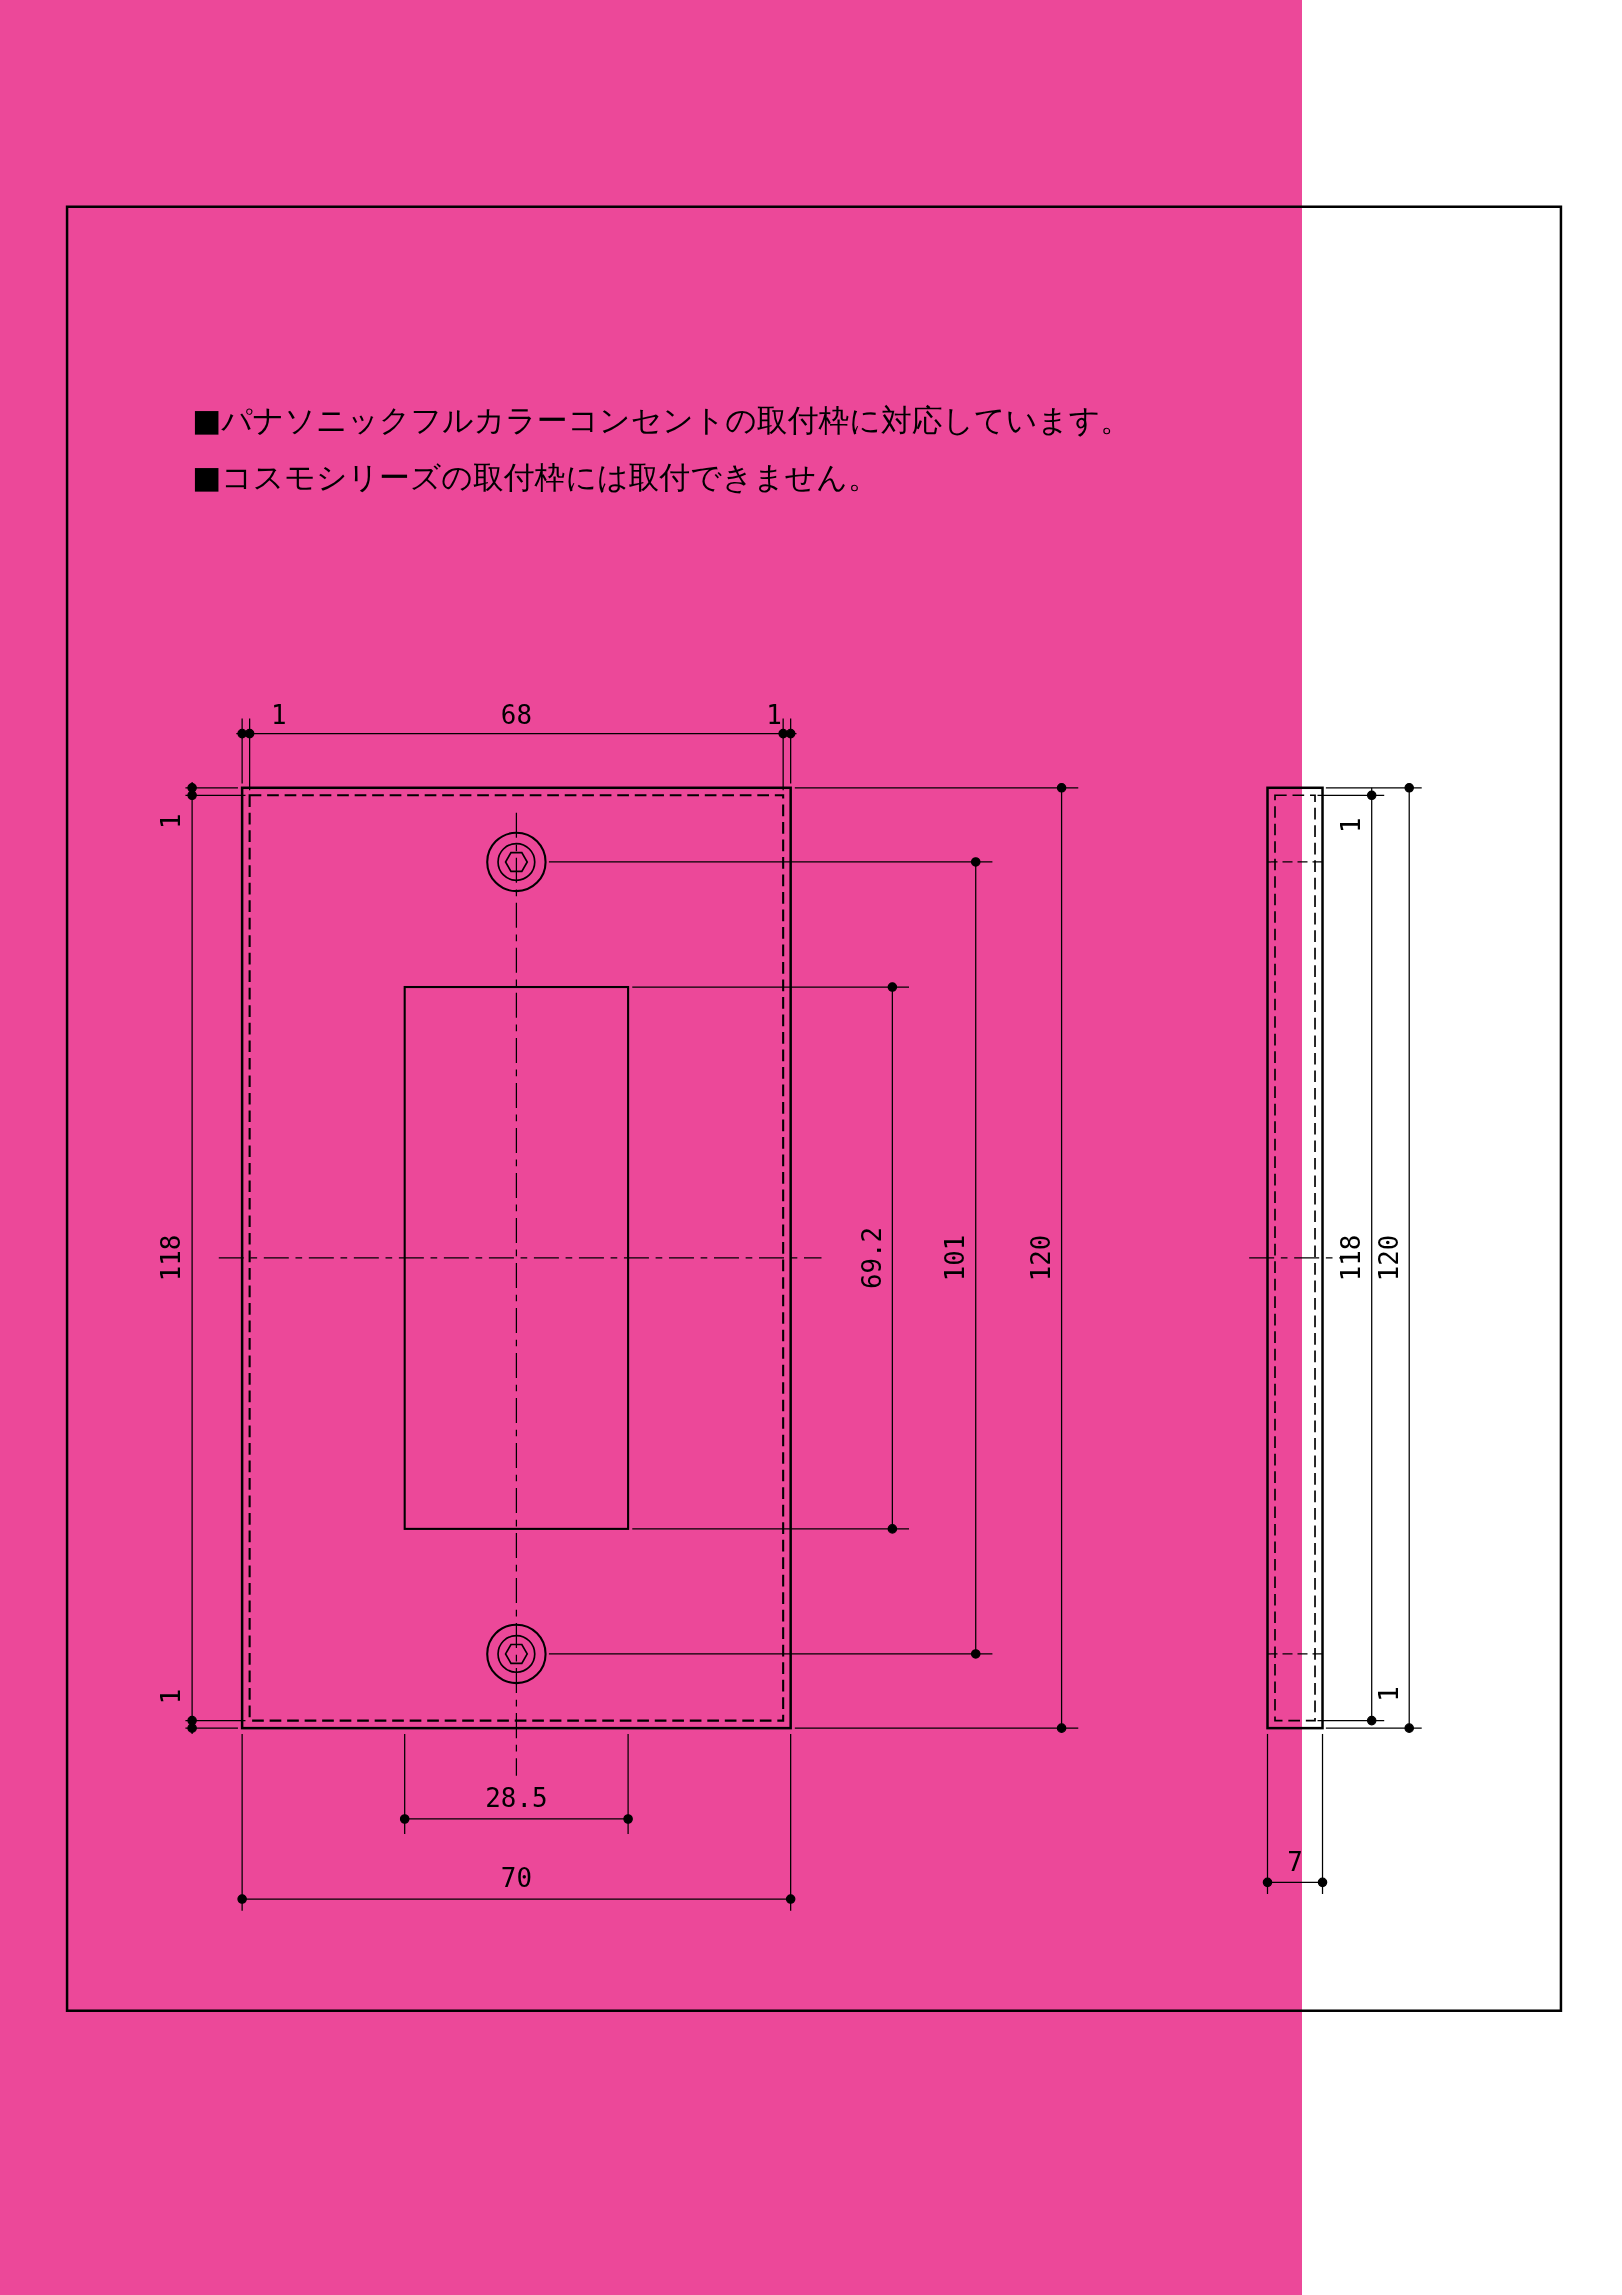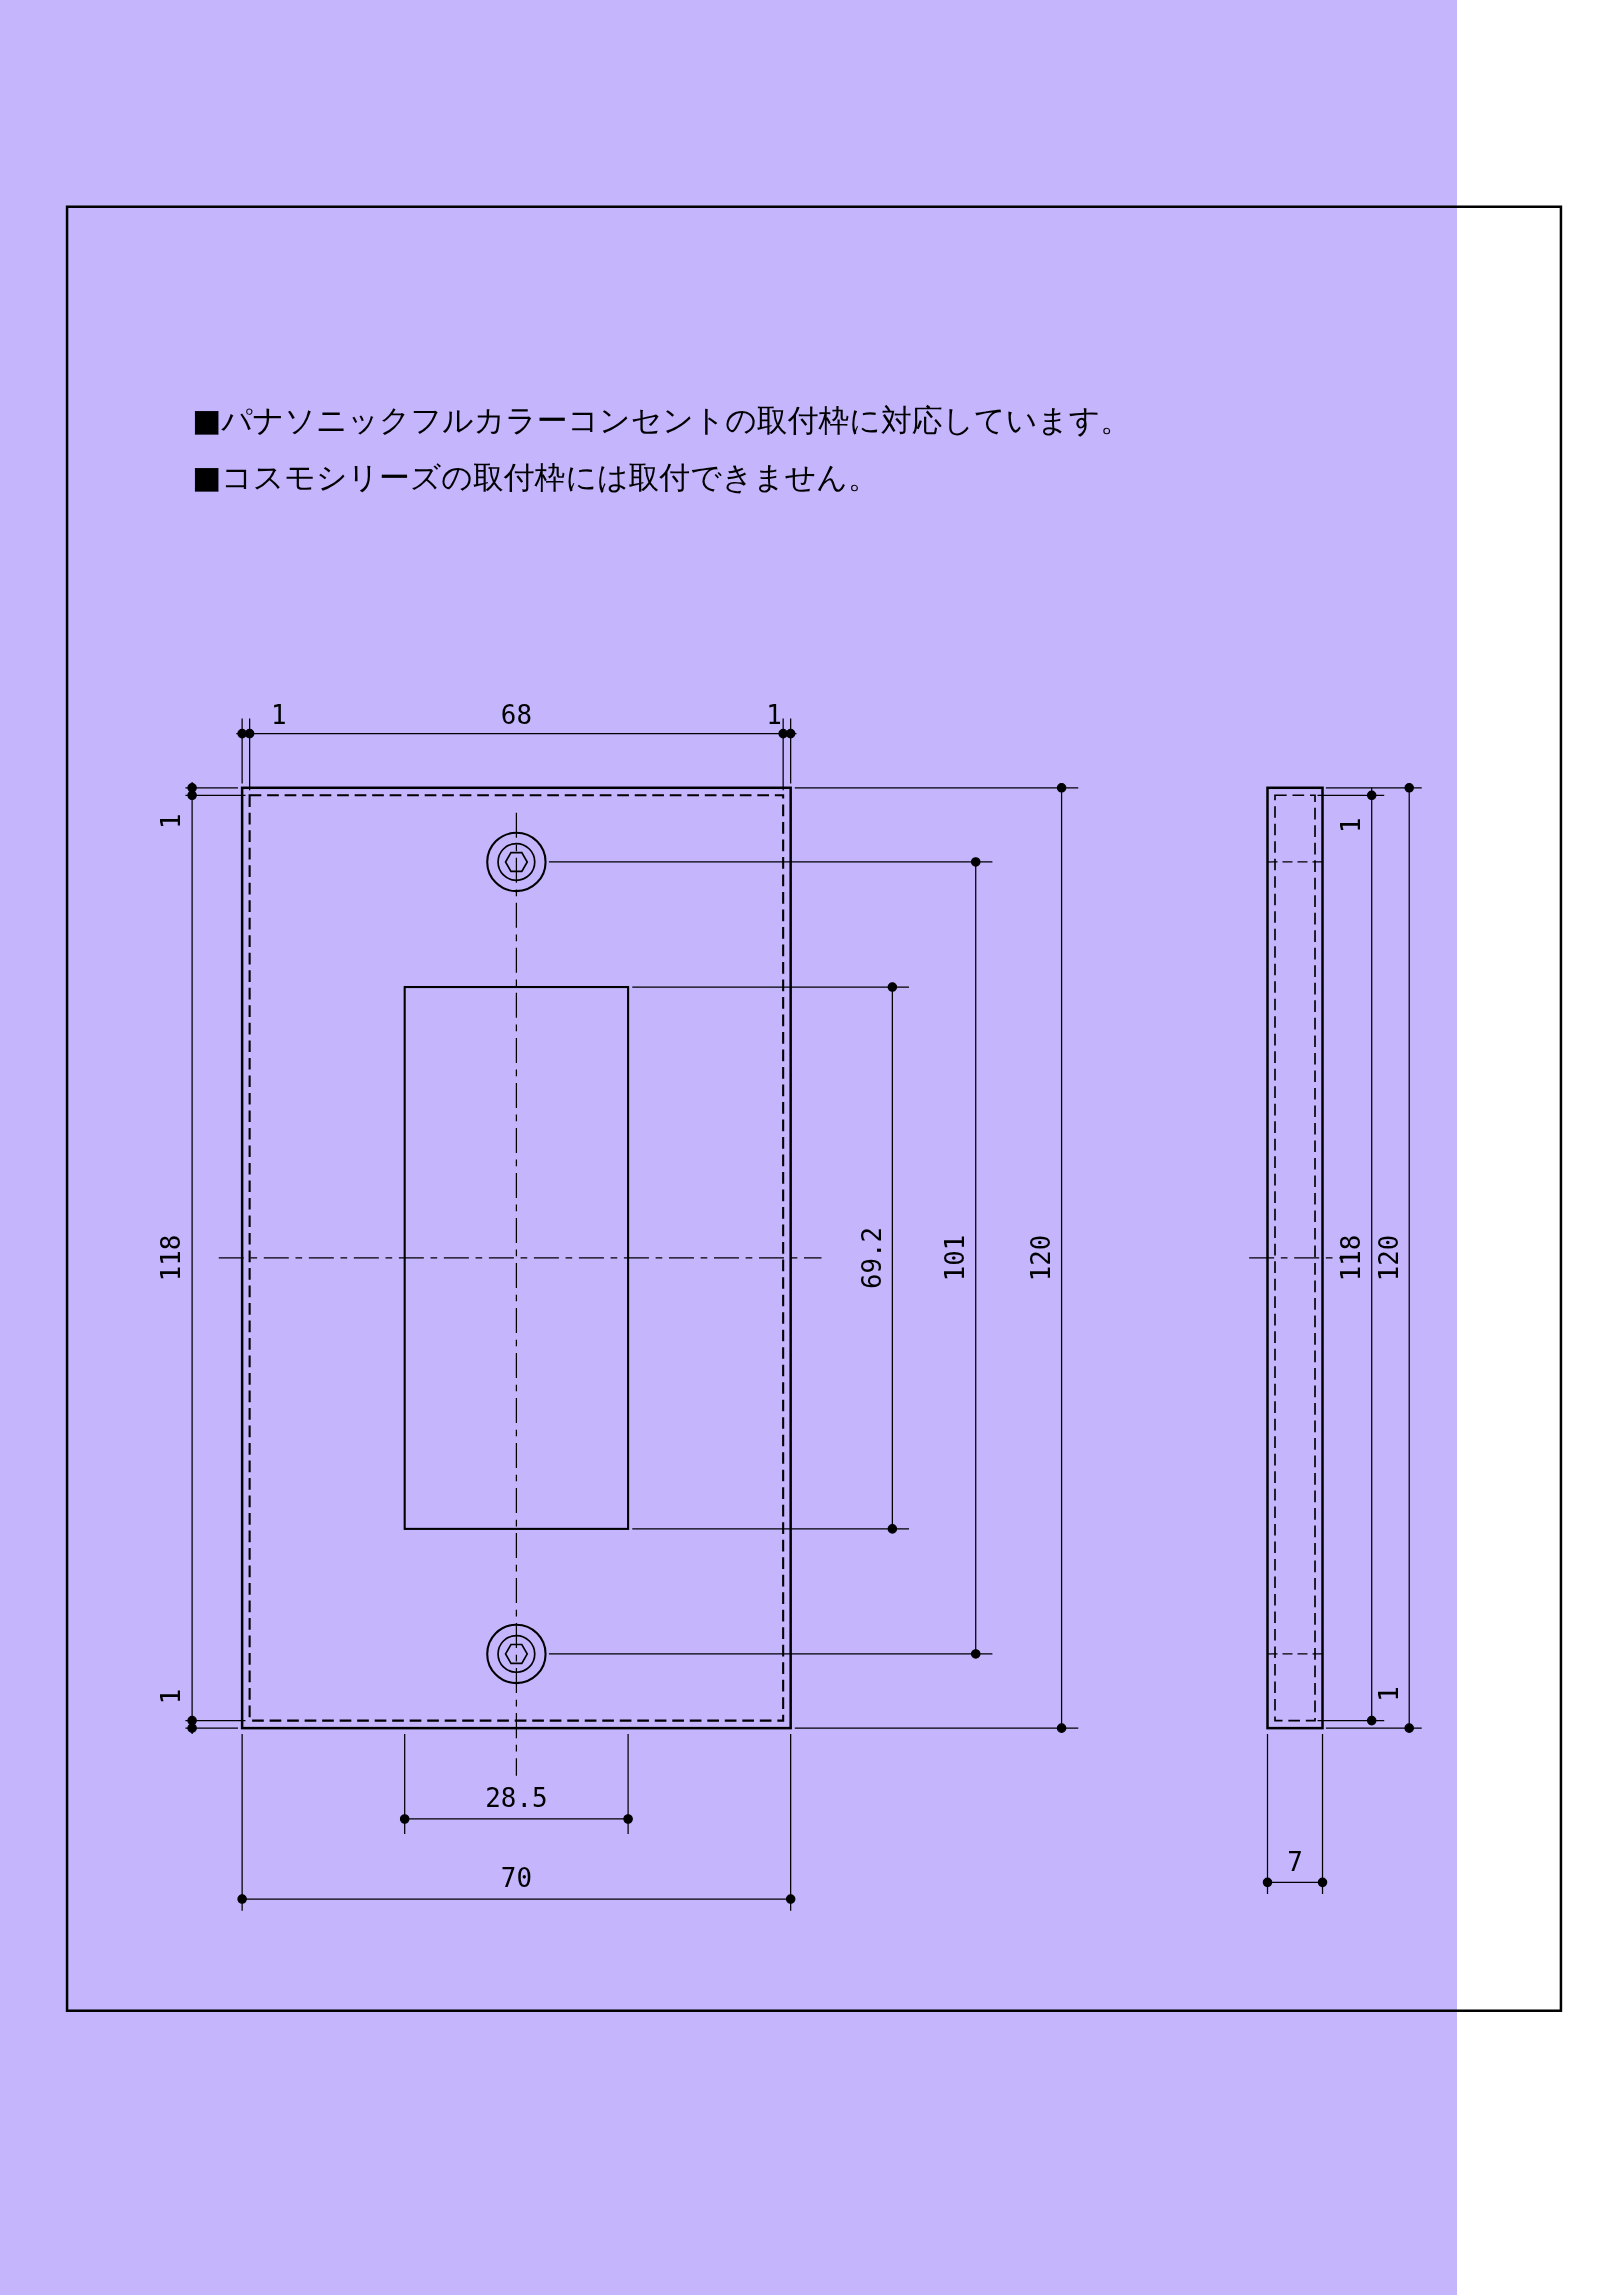--- a/index.html
+++ b/index.html
@@ -2,23 +2,23 @@
 <html style="font-size:13.3px"><head>
 <meta charset="utf-8">
 <style>
   html, body {
     margin: 0;
     padding: 0;
     background: #ffffff;
   }
   #page {
     position: relative;
-    width: 1457px;
+    width: 1302px;
     height: 2295px;
-    background: #c4b5fd;
+    background: #ec4899;
     font-family: "DejaVu Sans", sans-serif;
   }
   svg text {
     fill: #000000;
   }
   .note-text {
     font-family: "DejaVu Sans", sans-serif;
     font-size: 37px;
   }
   .dim-text {

